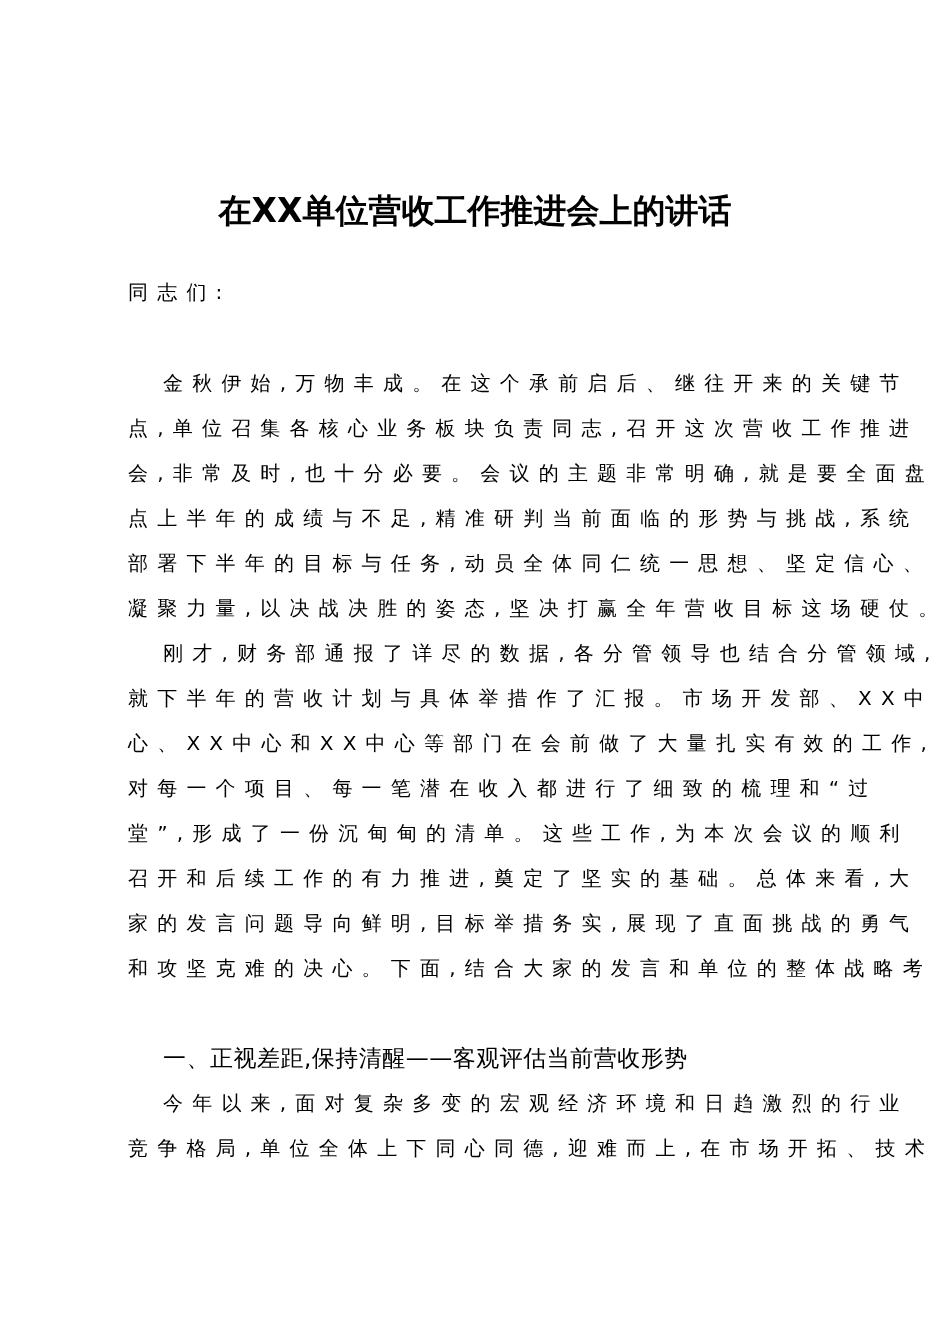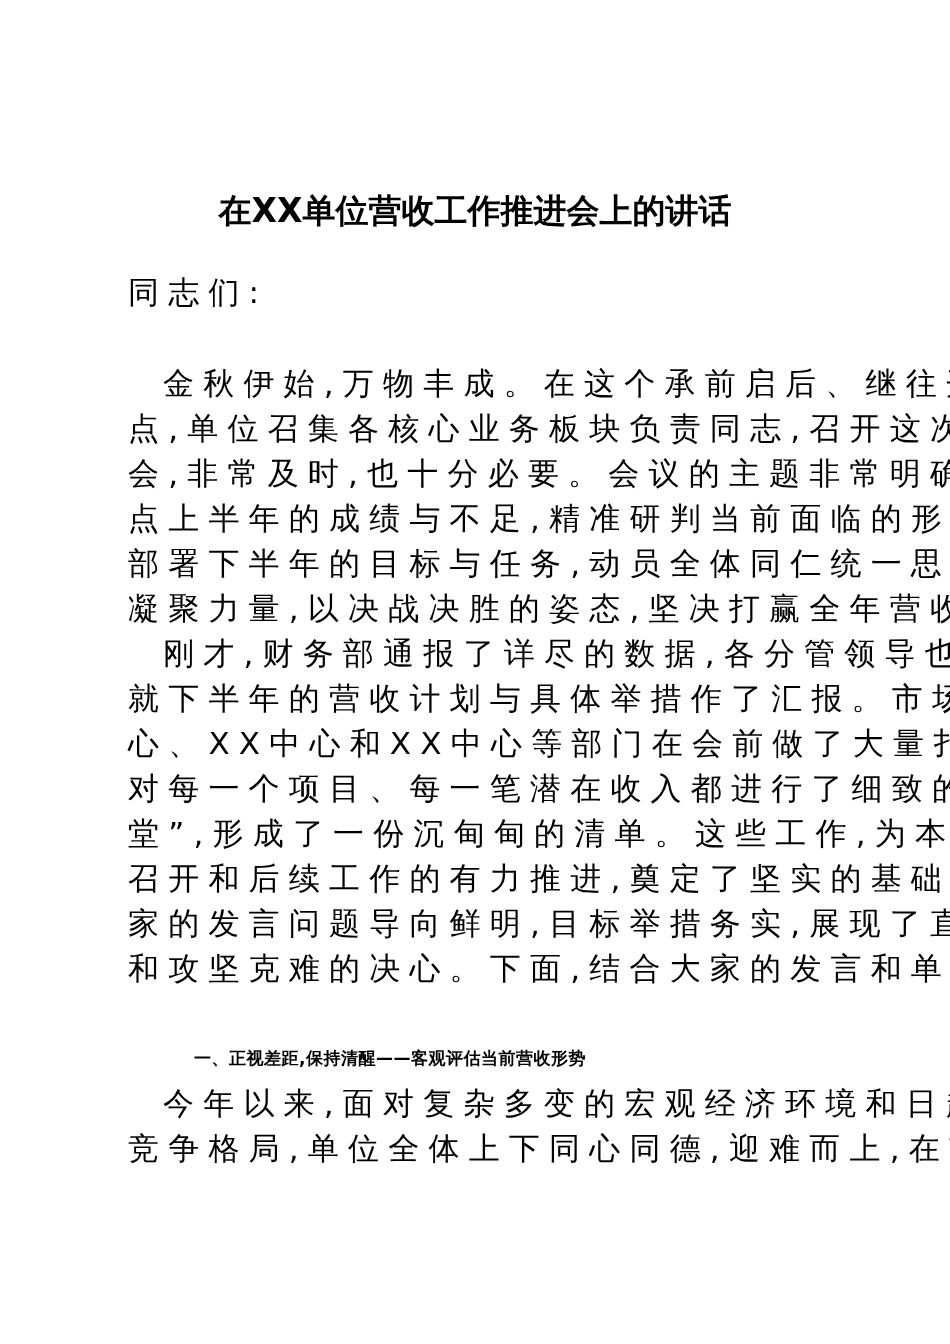--- a/index.html
+++ b/index.html
@@ -3,24 +3,24 @@
 <meta charset="utf-8">
 <style>
   html, body { margin: 0; padding: 0; background: #ffffff; }
   body { width: 950px; height: 1344px; position: relative; overflow: hidden;
          font-family: "DejaVu Serif", "Liberation Serif", serif; color: #000; }
   .page { position: absolute; left: 0; top: 0; width: 950px; height: 1344px; background: #fff; }
   .title { position: absolute; left: 0; width: 950px; top: 170px; text-align: center;
            font-size: 33px; font-weight: bold; letter-spacing: 0px; line-height: 50px;
            font-family: "DejaVu Sans", "Liberation Sans", sans-serif; margin-top: 16px; }
   .line { position: absolute; left: 128px; width: 710px; height: 45px; line-height: 45px;
-          font-size: 31px; white-space: nowrap; letter-spacing: 9.2px;
+          font-size: 20px; white-space: nowrap; letter-spacing: 9.2px;
           font-family: "DejaVu Sans", "Liberation Sans", sans-serif; font-weight: normal; }
   .line.indent { left: 163px; }
-  .line.heading { font-weight: bold; letter-spacing: 0.5px; font-size: 17px; margin-left: 31px; }
+  .line.heading { font-weight: normal; letter-spacing: 0.5px; font-size: 23px; }
 </style>
 </head>
 <body>
 
 <div class="page">
   <div class="title">在XX单位营收工作推进会上的讲话</div>
 
   <div class="line" style="top:270px;">同志们:</div>
 
   <div class="line indent" style="top:361px;">金秋伊始,万物丰成。在这个承前启后、继往开来的关键节</div>

